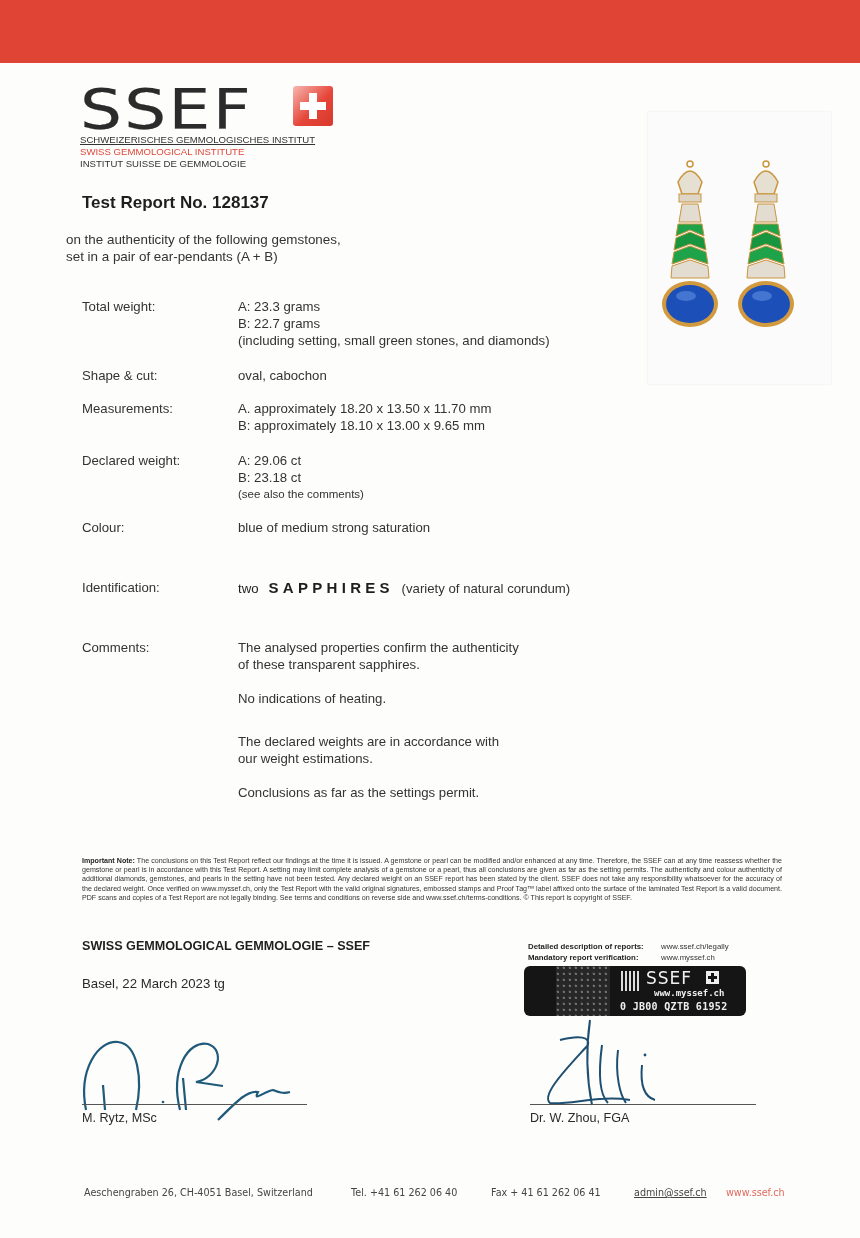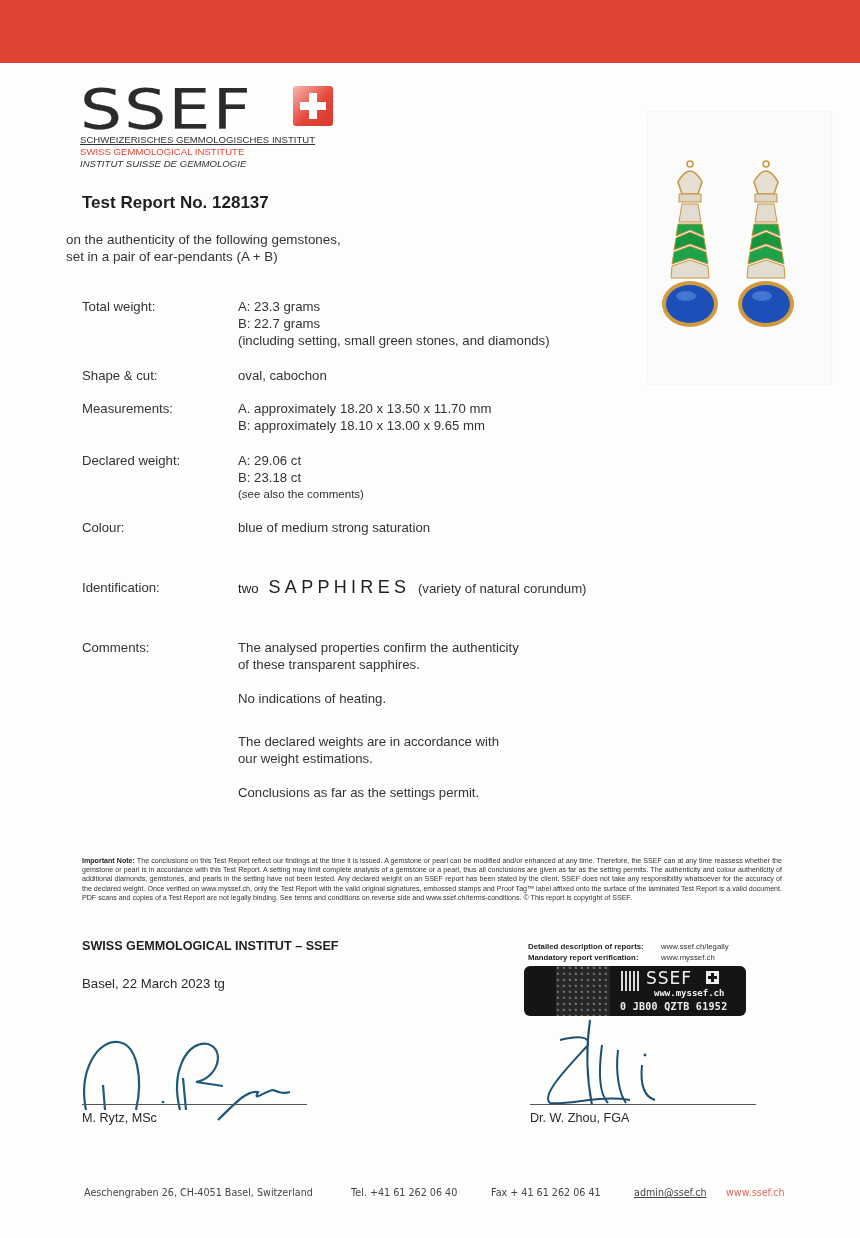--- a/index.html
+++ b/index.html
@@ -9,32 +9,32 @@
     }
     .topband { position: absolute; left: 0; top: 0; width: 860px; height: 63px; background: #e04434; }
     .logo { position: absolute; left: 80px; top: 84px; }
     .logo-word { font-family: "DejaVu Sans", sans-serif; font-size: 56px; letter-spacing: 2px; color: #2b2b2b; line-height: 50px; font-weight: normal; transform: scaleX(1.18); transform-origin: left; display: inline-block; -webkit-text-stroke: 0.2px #2b2b2b; }
     .logo-cross { position: absolute; left: 213px; top: 2px; width: 40px; height: 40px; background: linear-gradient(135deg,#f6b8b0 0%,#e6463a 55%,#d8392d 100%); border-radius: 3px; }
     .logo-cross::before { content: ""; position: absolute; left: 16px; top: 7px; width: 8px; height: 26px; background: #fff; }
     .logo-cross::after { content: ""; position: absolute; left: 7px; top: 16px; width: 26px; height: 8px; background: #fff; }
     .logo-lines { position: absolute; left: 0; top: 50px; width: 300px; font-size: 9.6px; line-height: 12px; letter-spacing: 0; white-space: nowrap; }
     .logo-lines .l1 { color: #333; text-decoration: underline; }
     .logo-lines .l2 { color: #e0463a; }
-    .logo-lines .l3 { color: #333; font-style: italic; }
+    .logo-lines .l3 { color: #333; }
 
     .photo { position: absolute; left: 648px; top: 112px; width: 183px; height: 272px; background: #fbfbfb; box-shadow: 0 0 2px #e8e8e8; }
 
     .title { position: absolute; left: 82px; top: 193px; font-size: 17px; font-weight: bold; color: #1e1e1e; }
     .subtitle { position: absolute; left: 66px; top: 231px; font-size: 13.4px; line-height: 17px; color: #333; }
 
     .row { position: absolute; left: 82px; font-size: 13.2px; line-height: 17px; color: #333; }
     .row .lbl { position: absolute; left: 0; width: 150px; white-space: nowrap; }
     .row .val { position: absolute; left: 156px; white-space: nowrap; }
     .small { font-size: 11.5px; }
-    .sapph { letter-spacing: 4.3px; font-weight: normal; color: #1e1e1e; font-size: 18px; }
+    .sapph { letter-spacing: 4.3px; font-weight: bold; color: #1e1e1e; font-size: 15px; }
     .two { color: #1e1e1e; margin-right: 10px; }
     .pre { white-space: pre; }
 
     .note { position: absolute; left: 82px; top: 857px; width: 700px; font-size: 7.1px; line-height: 9.2px; color: #333; text-align: justify; }
     .note b { color: #1e1e1e; }
 
     .inst { position: absolute; left: 82px; top: 939px; font-size: 12.6px; font-weight: bold; color: #1e1e1e; }
     .date { position: absolute; left: 82px; top: 976px; font-size: 13.2px; color: #2a2a2a; }
 
     .links { position: absolute; left: 528px; top: 941px; font-size: 7.8px; line-height: 11px; color: #333; }
@@ -150,21 +150,21 @@
     <div>our weight estimations.</div>
     <div style="margin-top:17px;">Conclusions as far as the settings permit.</div>
   </div>
 </div>
 
 <div class="note">
   <b>Important Note:</b>
   <span>The conclusions on this Test Report reflect our findings at the time it is issued. A gemstone or pearl can be modified and/or enhanced at any time. Therefore, the SSEF can at any time reassess whether the gemstone or pearl is in accordance with this Test Report. A setting may limit complete analysis of a gemstone or a pearl, thus all conclusions are given as far as the setting permits. The authenticity and colour authenticity of additional diamonds, gemstones, and pearls in the setting have not been tested. Any declared weight on an SSEF report has been stated by the client. SSEF does not take any responsibility whatsoever for the accuracy of the declared weight. Once verified on www.myssef.ch, only the Test Report with the valid original signatures, embossed stamps and Proof Tag™ label affixed onto the surface of the laminated Test Report is a valid document. PDF scans and copies of a Test Report are not legally binding. See terms and conditions on reverse side and www.ssef.ch/terms-conditions. © This report is copyright of SSEF.</span>
 </div>
 
-<div class="inst">SWISS GEMMOLOGICAL INSTITUT – SSEF</div>
+<div class="inst">SWISS GEMMOLOGICAL GEMMOLOGIE – SSEF</div>
 <div class="date">Basel, 22 March 2023 tg</div>
 
 <div class="links">
   <div><span class="k">Detailed description of reports:</span><span>www.ssef.ch/legally</span></div>
   <div><span class="k">Mandatory report verification:</span><span>www.myssef.ch</span></div>
 </div>
 
 <div class="tag">
   <div class="holo"></div>
   <div class="qr"></div>

